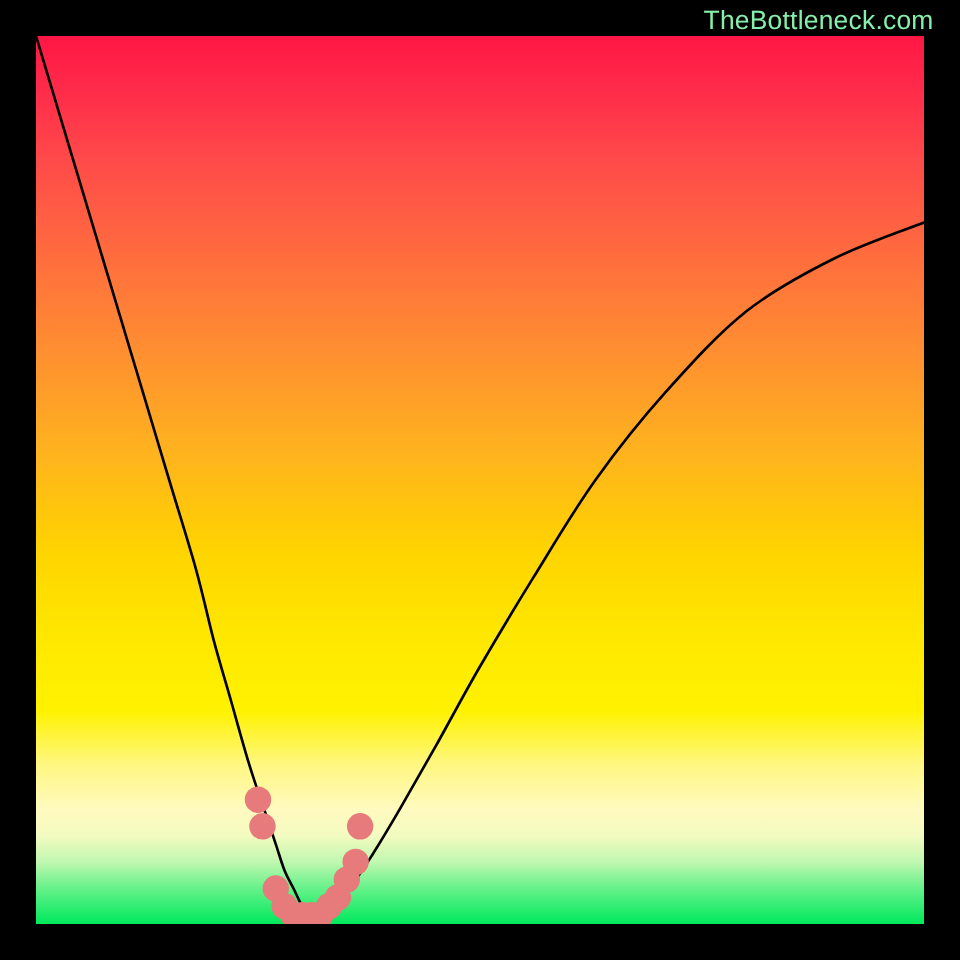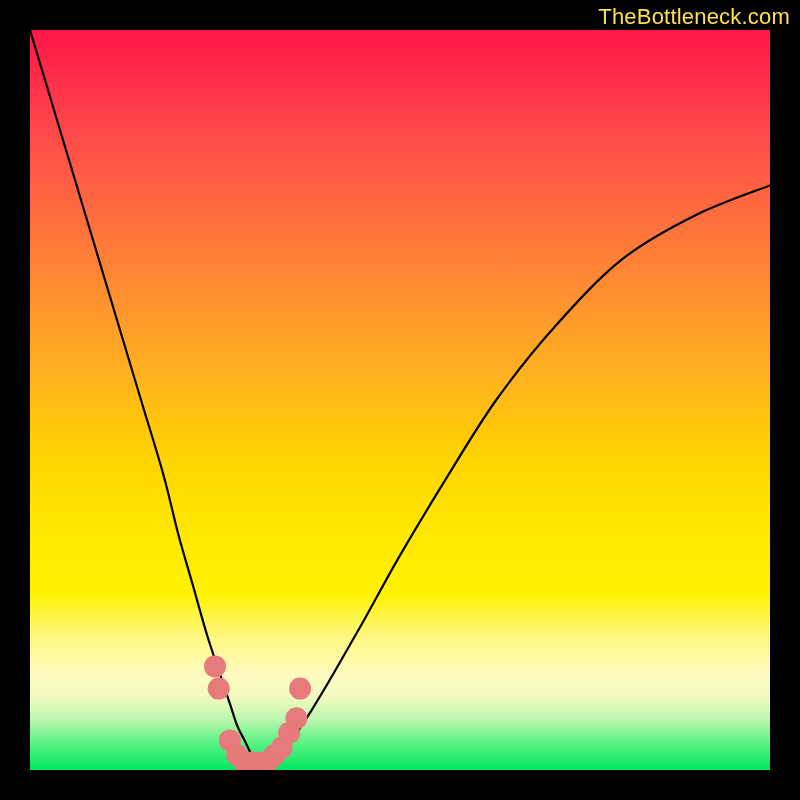--- a/index.html
+++ b/index.html
@@ -38,22 +38,22 @@
       #fff780 82%,
       #fffabf 87%,
       #f4fbc0 90%,
       #c0f7b0 93%,
       #65f28a 96%,
       #00e85c 100%);
   }
   .watermark {
     position: absolute;
     top: 4px;
-    right: 10px;
-    color: #fde047;
+    right: 22px;
+    color: #86efac;
     font-size: 22px;
     letter-spacing: 0.2px;
   }
   svg.curve {
     position: absolute;
     left: 0;
     top: 0;
     width: 740px;
     height: 740px;
   }

